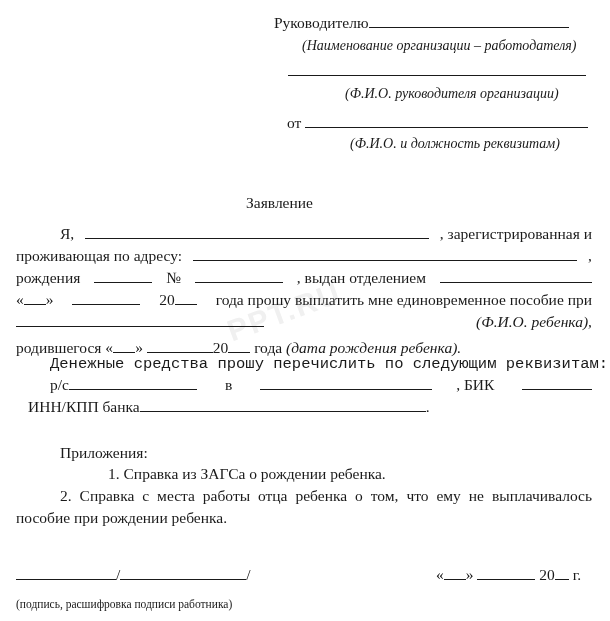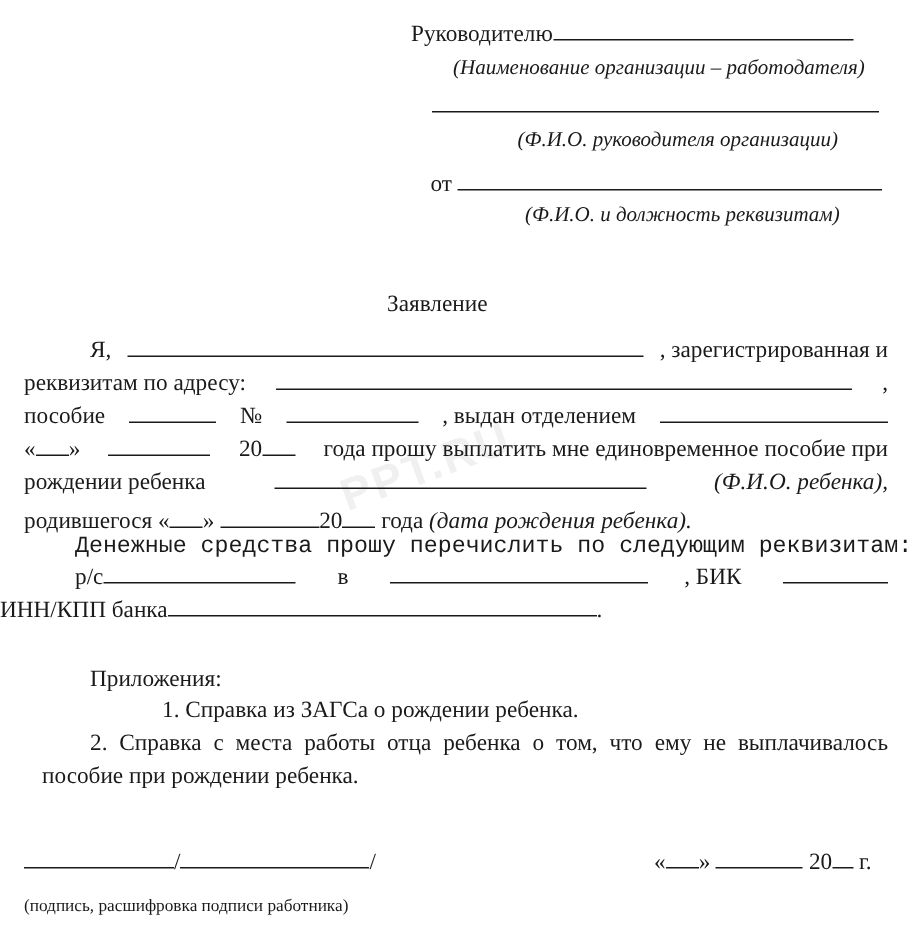--- a/index.html
+++ b/index.html
@@ -35,52 +35,51 @@
   <span class="line" style="width:298px;"></span>
 </div>
 <div class="abs hint" style="left:345px; top:86px;">(Ф.И.О. руководителя организации)</div>
 
 <div class="abs" style="left:287px; top:114px;">
   <span>от</span>
   <span class="line" style="width:283px;"></span>
 </div>
 <div class="abs hint" style="left:350px; top:136px;">(Ф.И.О. и должность реквизитам)</div>
 
-<div class="abs" style="left:258px; top:194px;">Заявление</div>
+<div class="abs" style="left:246px; top:194px;">Заявление</div>
 
 <div class="row" style="top:225px;">
   <span style="padding-left:44px;">Я,</span>
   <span class="line" style="width:344px;"></span>
   <span>, зарегистрированная и</span>
 </div>
 
 <div class="row" style="top:247px;">
-  <span>реквизитам по адресу:</span>
+  <span>проживающая по адресу:</span>
   <span class="line" style="width:384px;"></span>
   <span>,</span>
 </div>
 
 <div class="row" style="top:269px;">
-  <span>пособие</span>
+  <span>рождения</span>
   <span class="line" style="width:58px;"></span>
   <span>№</span>
   <span class="line" style="width:88px;"></span>
   <span>, выдан отделением</span>
   <span class="line" style="width:152px;"></span>
 </div>
 
 <div class="row" style="top:291px;">
   <span><span>«</span><span class="line" style="width:22px;"></span><span>»</span></span>
   <span class="line" style="width:68px;"></span>
   <span><span>20</span><span class="line" style="width:22px;"></span></span>
   <span>года прошу выплатить мне единовременное пособие при</span>
 </div>
 
 <div class="row" style="top:313px;">
-  <span>рождении ребенка</span>
   <span class="line" style="width:248px;"></span>
   <span class="it">(Ф.И.О. ребенка),</span>
 </div>
 
 <div class="abs" style="left:16px; top:339px;">
   <span>родившегося «</span><span class="line" style="width:22px;"></span><span>»</span>
   <span class="line" style="width:66px;"></span><span>20</span><span class="line" style="width:22px;"></span>
   <span>года</span>
   <span class="it">(дата рождения ребенка).</span>
 </div>
@@ -88,28 +87,28 @@
 <div class="abs" style="left:50px; top:355px;font-family:Liberation Mono, monospace;">Денежные средства прошу перечислить по следующим реквизитам:</div>
 
 <div class="row" style="top:376px; left:50px; width:542px;gap:28px;">
   <span><span>р/с</span><span class="line" style="width:128px;"></span></span>
   <span>в</span>
   <span class="line" style="width:222px;"></span>
     <span style="margin-left:-4px;">, БИК</span>
   <span class="line" style="width:90px;"></span>
 </div>
 
-<div class="abs" style="left:0; top:398px;">
+<div class="abs" style="left:28px; top:398px;">
   <span>ИНН/КПП банка</span><span class="line" style="width:286px;"></span><span>.</span>
 </div>
 
 <div class="abs" style="left:60px; top:444px;">Приложения:</div>
 <div class="abs" style="left:60px; top:465px;margin-left:48px;">1. Справка из ЗАГСа о рождении ребенка.</div>
 <div class="abs" style="left:60px; top:487px; width:532px; text-align:justify; text-align-last:justify;">2. Справка с места работы отца ребенка о том, что ему не выплачивалось</div>
-<div class="abs" style="left:16px; top:509px;margin-left:12px;">пособие при рождении ребенка.</div>
+<div class="abs" style="left:16px; top:509px;">пособие при рождении ребенка.</div>
 
 <div class="abs" style="left:16px; top:566px;">
   <span class="line" style="width:100px;"></span><span>/</span><span class="line" style="width:126px;"></span><span>/</span>
 </div>
 
 <div class="abs" style="left:436px; top:566px;">
   <span>«</span><span class="line" style="width:22px;"></span><span>»</span>
   <span class="line" style="width:58px;"></span>
   <span>20</span><span class="line" style="width:14px;"></span>
   <span>г.</span>

